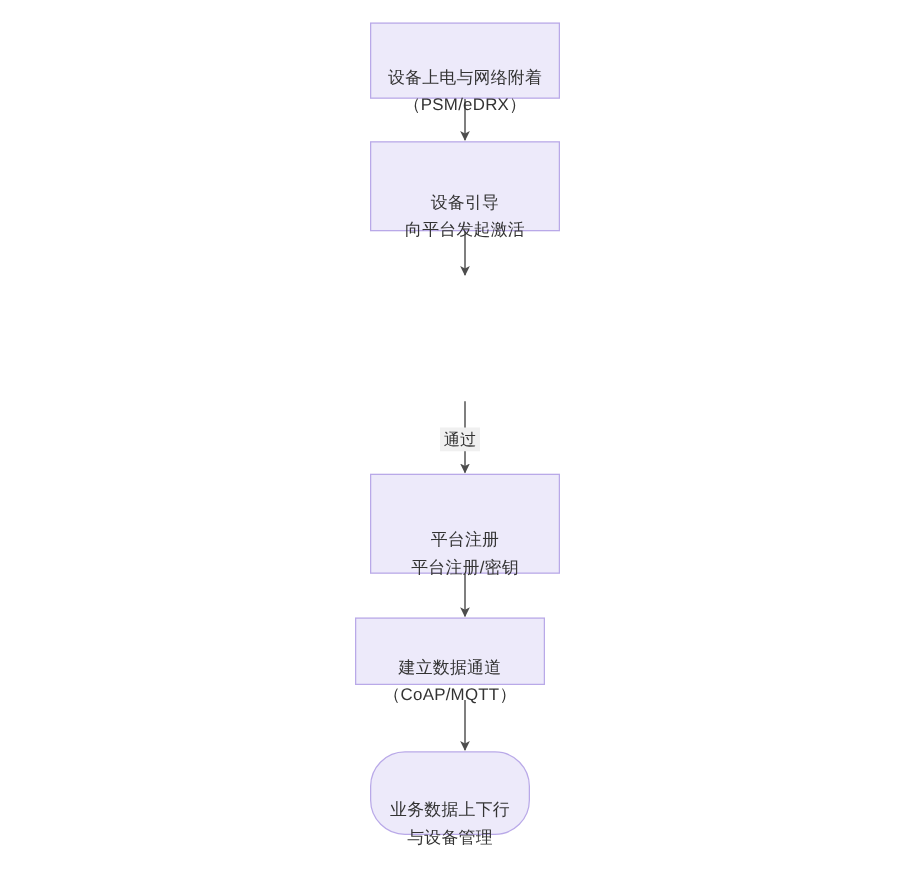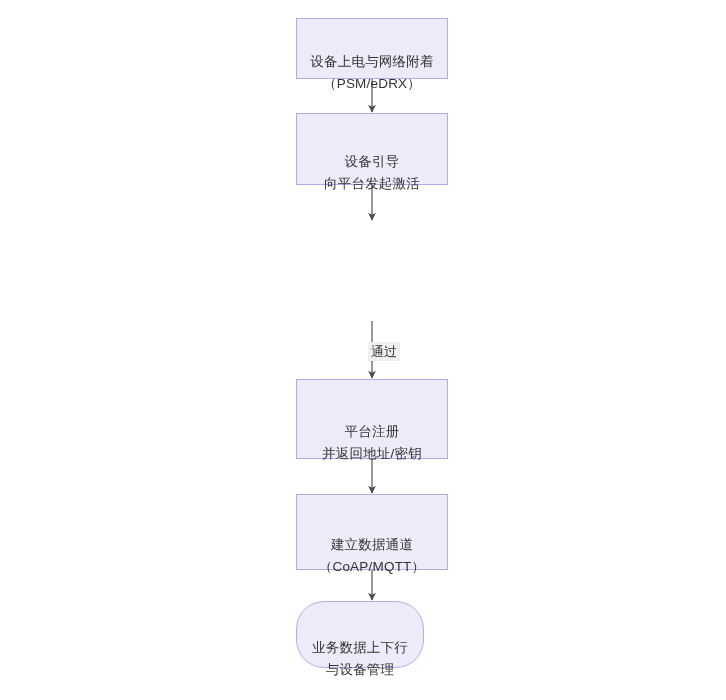--- a/index.html
+++ b/index.html
@@ -103,28 +103,28 @@
   </div>
 
   <div class="node node-process" style="left:296px; top:113px; width:152px; height:72px;">
     <span class="node-text">设备引导
 向平台发起激活</span>
   </div>
 
 
   <div class="node node-process" style="left:296px; top:379px; width:152px; height:80px;">
     <span class="node-text">平台注册
-并返回地址/密钥</span>
+平台注册/密钥</span>
   </div>
 
-  <div class="node node-process" style="left:296px; top:494px; width:152px; height:76px;">
+  <div class="node node-process" style="left:284px; top:494px; width:152px; height:54px;">
     <span class="node-text">建立数据通道
 （CoAP/MQTT）</span>
   </div>
 
   <div class="node node-process" style="left:296px; top:601px; width:128px; height:67px;border-radius:28px;">
     <span class="node-text">业务数据上下行
 与设备管理</span>
   </div>
 
-  <div class="edge-label" style="left:352px; top:342px;margin-left:16px;">通过</div>
+  <div class="edge-label" style="left:352px; top:342px;">通过</div>
 
 </div>
 
 </body></html>

